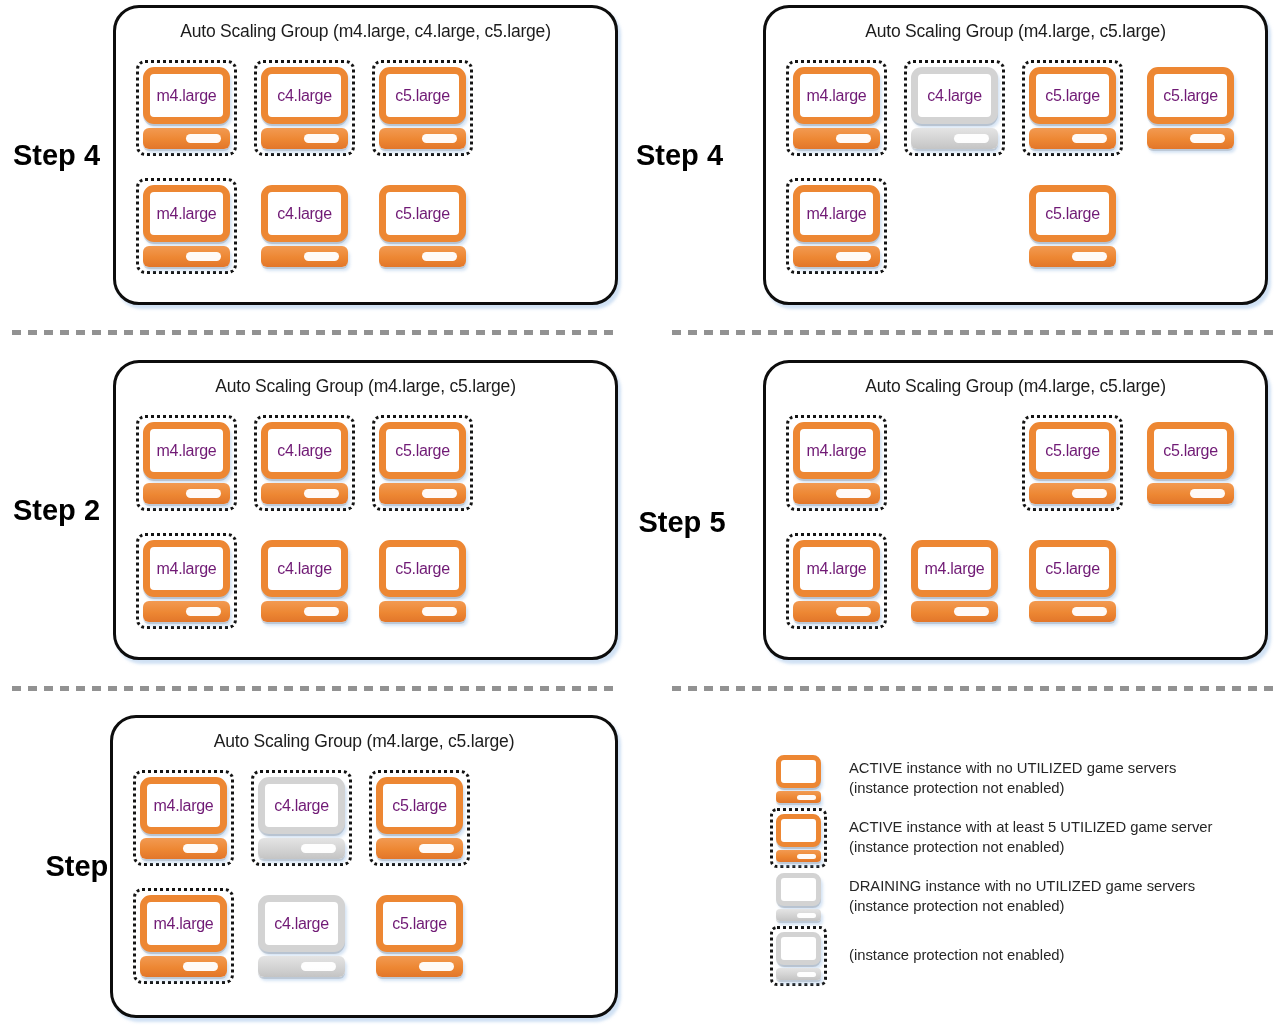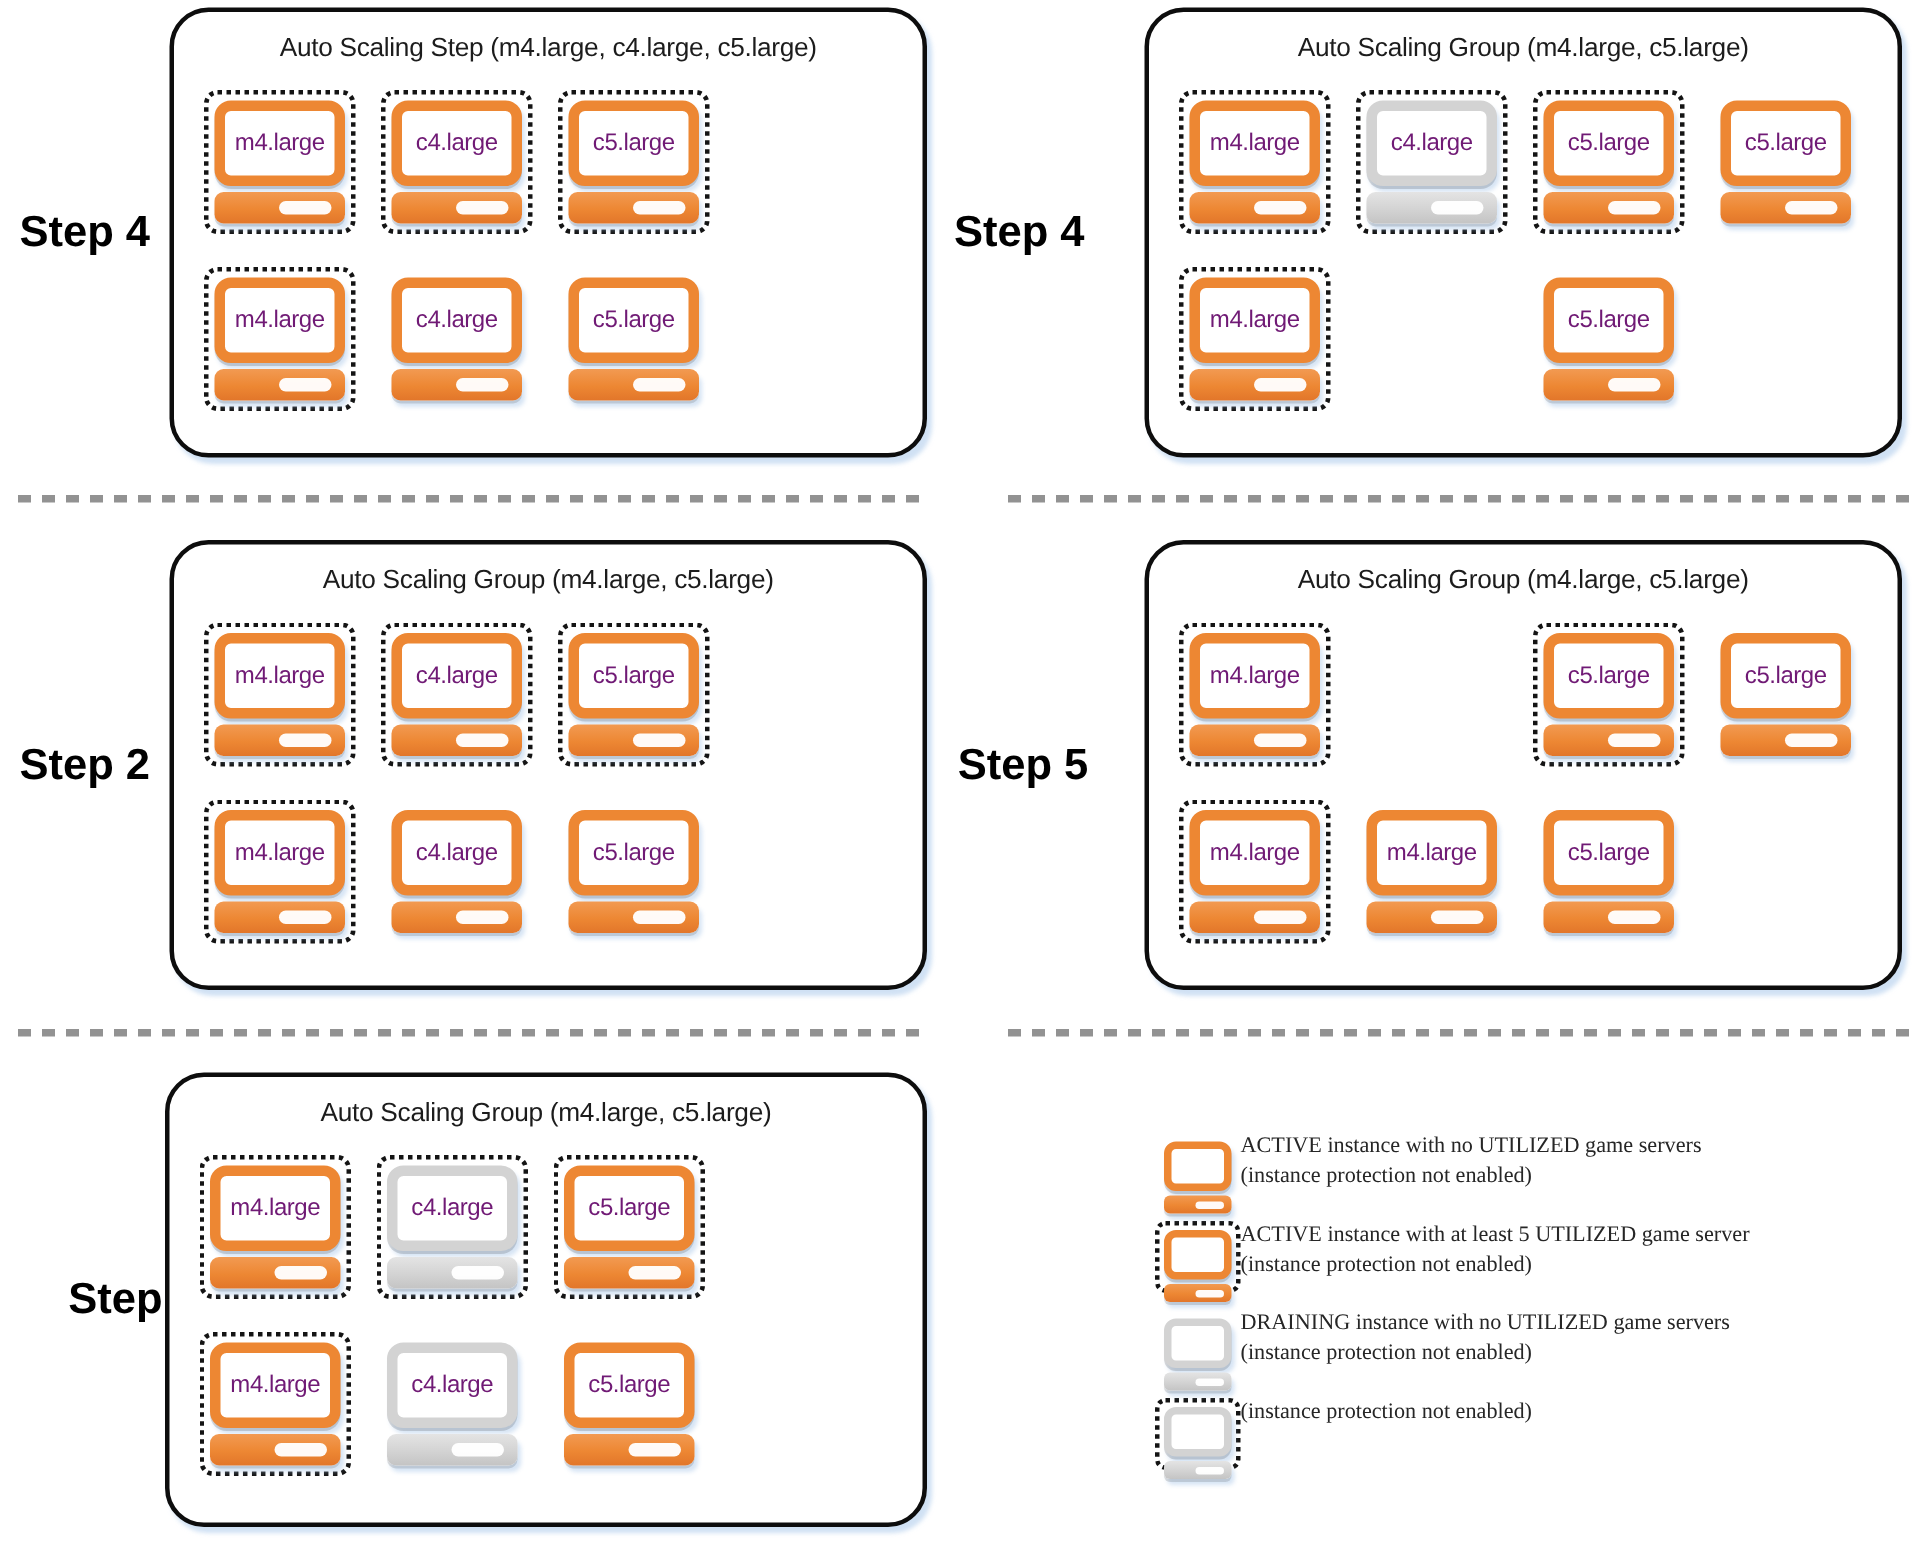--- a/index.html
+++ b/index.html
@@ -37,35 +37,35 @@
 
   
   .inst.mini{position:static;width:57px;border-width:3px;border-radius:7px;padding:3px;flex:0 0 auto;}
   .inst.mini .screen{height:33px;border-width:5px;border-radius:8px;}
   .inst.mini .keyboard{margin-top:3px;height:12px;border-radius:4px;}
   .inst.mini .pill{right:5px;top:3.5px;width:19px;height:5px;}
 
   
   .legend{position:absolute;left:618px;top:715px;width:662px;height:305px;
     padding:40px 0 0 152px;box-sizing:border-box;display:flex;flex-direction:column;gap:11px;}
-  .legend-entry{display:flex;height:48px;font-family:Liberation Serif, serif;}
+  .legend-entry{display:flex;align-items:center;gap:22px;height:48px;}
   .legend-text{font-size:14.8px;line-height:1.33;color:#262626;}
 
   
   .divider{position:absolute;height:5px;
     background:repeating-linear-gradient(90deg, var(--divider) 0 9px, transparent 9px 16px);}
 </style>
 </head>
 <body>
 
 <div class="canvas">
 
   <div class="step-label" style="left:0;top:5px;width:113px;height:300px;">Step 4</div>
   <div class="panel" style="left:113px;top:5px;width:505px;height:300px;">
-    <div class="panel-title">Auto Scaling Step (m4.large, c4.large, c5.large)</div>
+    <div class="panel-title">Auto Scaling Group (m4.large, c4.large, c5.large)</div>
     <div>
         <div class="inst utilized" style="left: 20px; top: 52px;">
           <div class="screen">
             <span class="lbl">m4.large</span>
           </div>
           <div class="keyboard">
             <div class="pill"></div>
           </div>
         </div>
         <div class="inst utilized" style="left: 138px; top: 52px;">
@@ -217,21 +217,21 @@
           <div class="screen">
             <span class="lbl">c5.large</span>
           </div>
           <div class="keyboard">
             <div class="pill"></div>
           </div>
         </div>
       </div>
   </div>
 
-  <div class="step-label" style="left:618px;top:360px;width:128px;height:300px;">Step 5</div>
+  <div class="step-label" style="left:618px;top:372px;width:128px;height:300px;">Step 5</div>
   <div class="panel" style="left:763px;top:360px;width:505px;height:300px;">
     <div class="panel-title">Auto Scaling Group (m4.large, c5.large)</div>
     <div>
         <div class="inst utilized" style="left: 20px; top: 52px;">
           <div class="screen">
             <span class="lbl">m4.large</span>
           </div>
           <div class="keyboard">
             <div class="pill"></div>
           </div>

